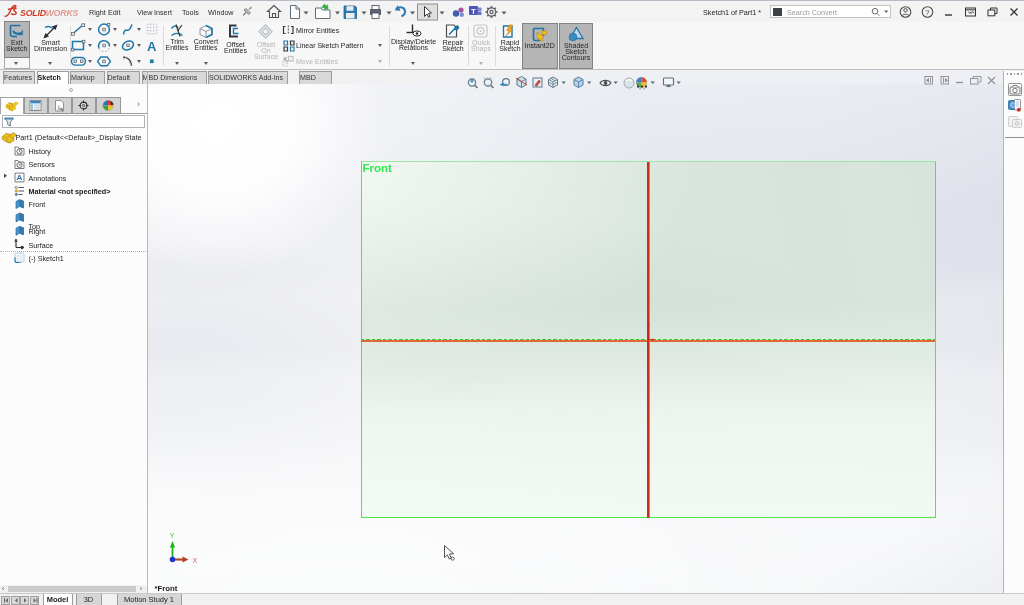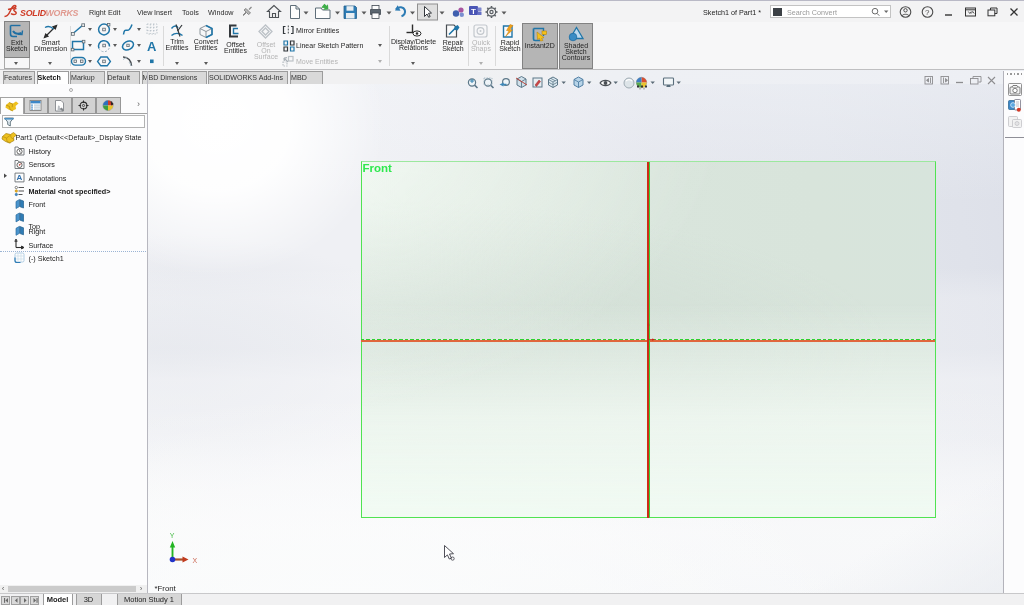--- a/index.html
+++ b/index.html
@@ -338,21 +338,21 @@
   </svg>
 </div>
 
 <div id="tabrow">
   <div class="ctab" style="left:3px;width:32px;">Features</div>
   <div class="ctab active" style="left:36.5px;width:32px;">Sketch</div>
   <div class="ctab" style="left:70px;width:35px;">Markup</div>
   <div class="ctab" style="left:106.5px;width:33.5px;">Default</div>
   <div class="ctab" style="left:141.5px;width:65px;">MBD Dimensions</div>
   <div class="ctab" style="left:208px;width:80px;">SOLIDWORKS Add-Ins</div>
-  <div class="ctab" style="left:290px;width:33px;">MBD</div>
+  <div class="ctab" style="left:299px;width:33px;">MBD</div>
   <svg class="abs" style="left:0;top:2px;width:1024px;height:20px;overflow:visible;z-index:3;" viewBox="0 0 1024 20">
 
     <circle cx="472" cy="10.5" r="3.6" fill="#eef4f8" stroke="#5d7889" stroke-width="1.2"></circle>
       <line x1="474.6" y1="13.1" x2="477.5" y2="16" stroke="#5d7889" stroke-width="1.6"></line>
     <path d="M470 9 h4 M472 7 v4" stroke="#2076a8" stroke-width="0.9" fill="none"></path>
 
     <circle cx="488" cy="10.5" r="3.6" fill="#eef4f8" stroke="#5d7889" stroke-width="1.2"></circle>
       <line x1="490.6" y1="13.1" x2="493.5" y2="16" stroke="#5d7889" stroke-width="1.6"></line>
     <rect x="484" y="6" width="8" height="7" fill="none" stroke="#9ab0bd" stroke-width="0.8" stroke-dasharray="1.4,1.2"></rect>
 
@@ -577,21 +577,21 @@
 
   <svg class="abs" style="left:14px;top:440px;" width="54" height="42" viewBox="0 0 54 42">
     <line x1="11.5" y1="34" x2="11.5" y2="21.5" stroke="#23b523" stroke-width="1.9"></line>
     <path d="M11.5 17 L8.8 23.5 L14.2 23.5 Z" fill="#23b523"></path>
     <line x1="13.5" y1="35.5" x2="22" y2="35.5" stroke="#a8502a" stroke-width="2.2"></line>
     <path d="M21.5 32.6 L27.5 35.5 L21.5 38.4 Z" fill="#c03a1d"></path>
     <circle cx="11.5" cy="35.5" r="2.8" fill="#2133c8"></circle>
     <text x="8.8" y="14" font-size="7" fill="#44bb44" font-family="Liberation Sans">Y</text>
     <text x="31.5" y="38.5" font-size="7" fill="#cc6a55" font-family="Liberation Sans">X</text>
   </svg>
-  <span class="abs" style="left:7.5px;top:499.5px;font-size:7.8px;color:#1a1a1a;font-weight:normal;">*Front</span>
+  <span class="abs" style="left:7.5px;top:499.5px;font-size:7.8px;color:#1a1a1a;font-weight:bold;">*Front</span>
 
   <svg class="abs" style="left:296px;top:461px;" width="16" height="18" viewBox="0 0 16 18">
     <path d="M1.5 0.5 L1.5 12.5 L4.4 9.9 L6.3 14 L8.4 13.1 L6.5 9 L10.5 8.7 Z" fill="#fff" stroke="#3c3c46" stroke-width="0.9"></path>
     <circle cx="9.6" cy="13.6" r="1.6" fill="none" stroke="#3c3c46" stroke-width="0.8"></circle>
   </svg>
 </div>
 <div class="abs" style="left:147px;top:71px;width:1.4px;height:522px;background:#b7b7bf;"></div>
 
 <div id="taskstrip">
   <div class="abs" style="left:3px;top:2px;width:16px;height:2px;background:repeating-linear-gradient(90deg,#999 0,#999 1.5px,transparent 1.5px,transparent 3.5px);"></div>

